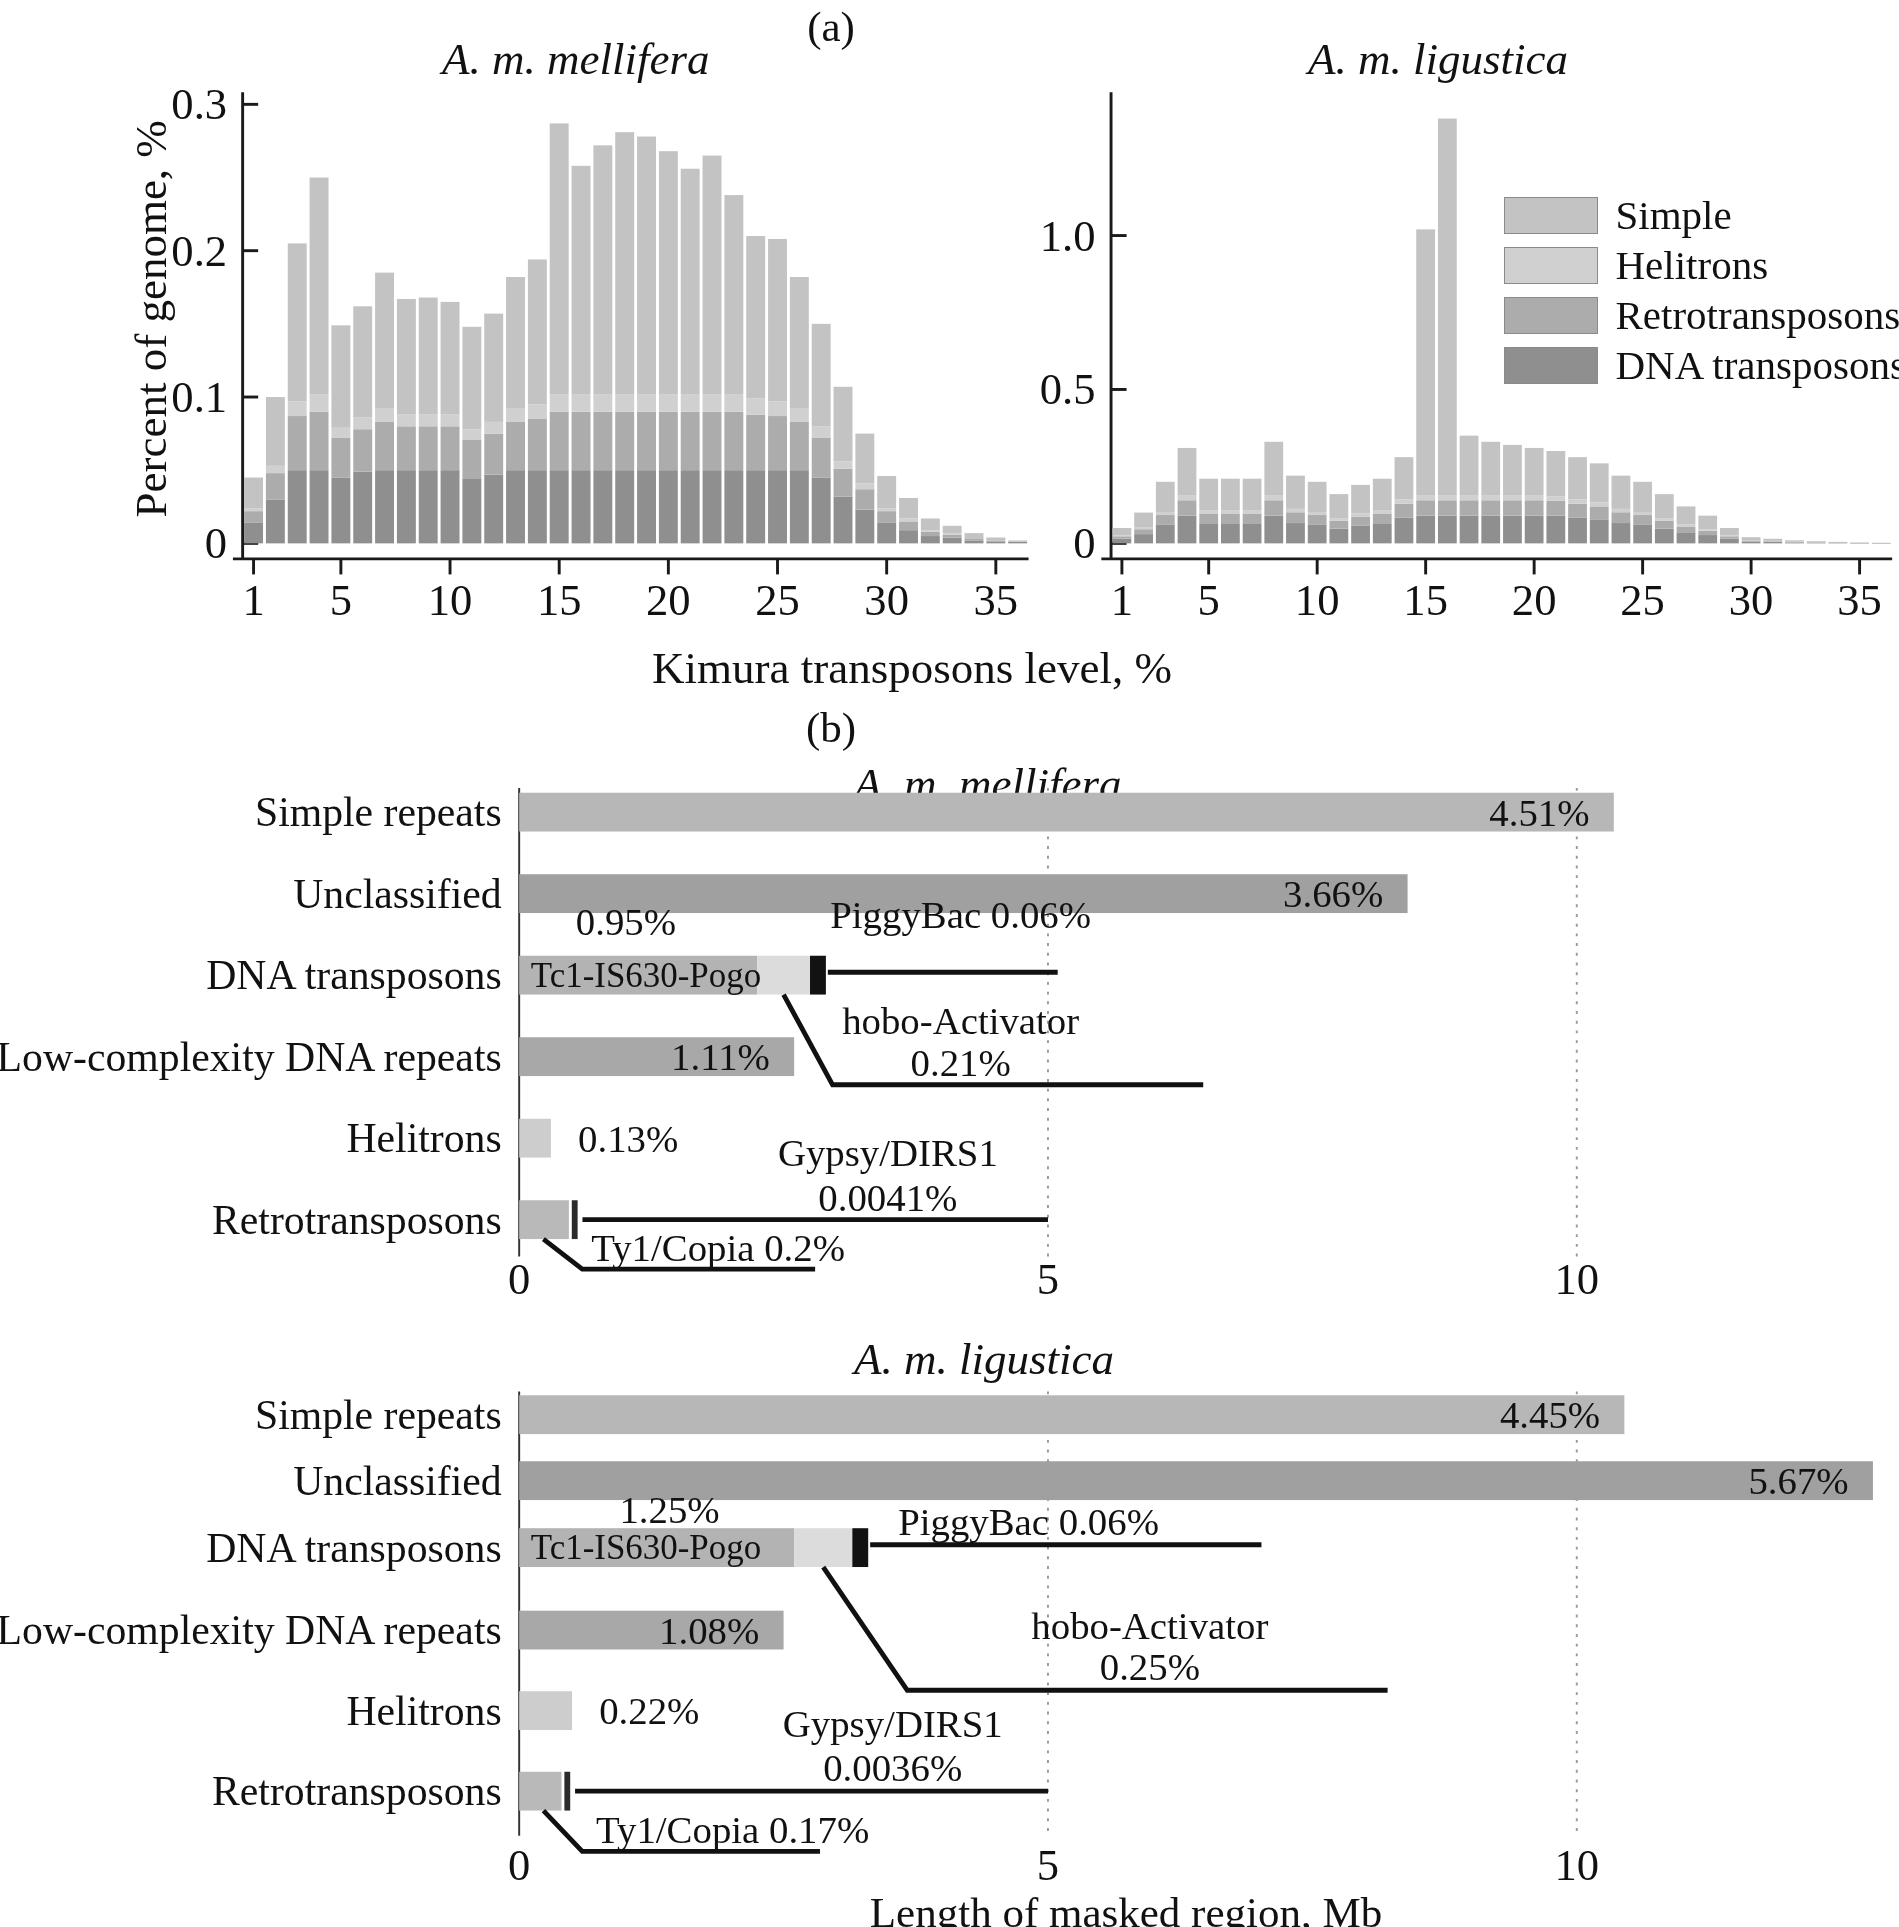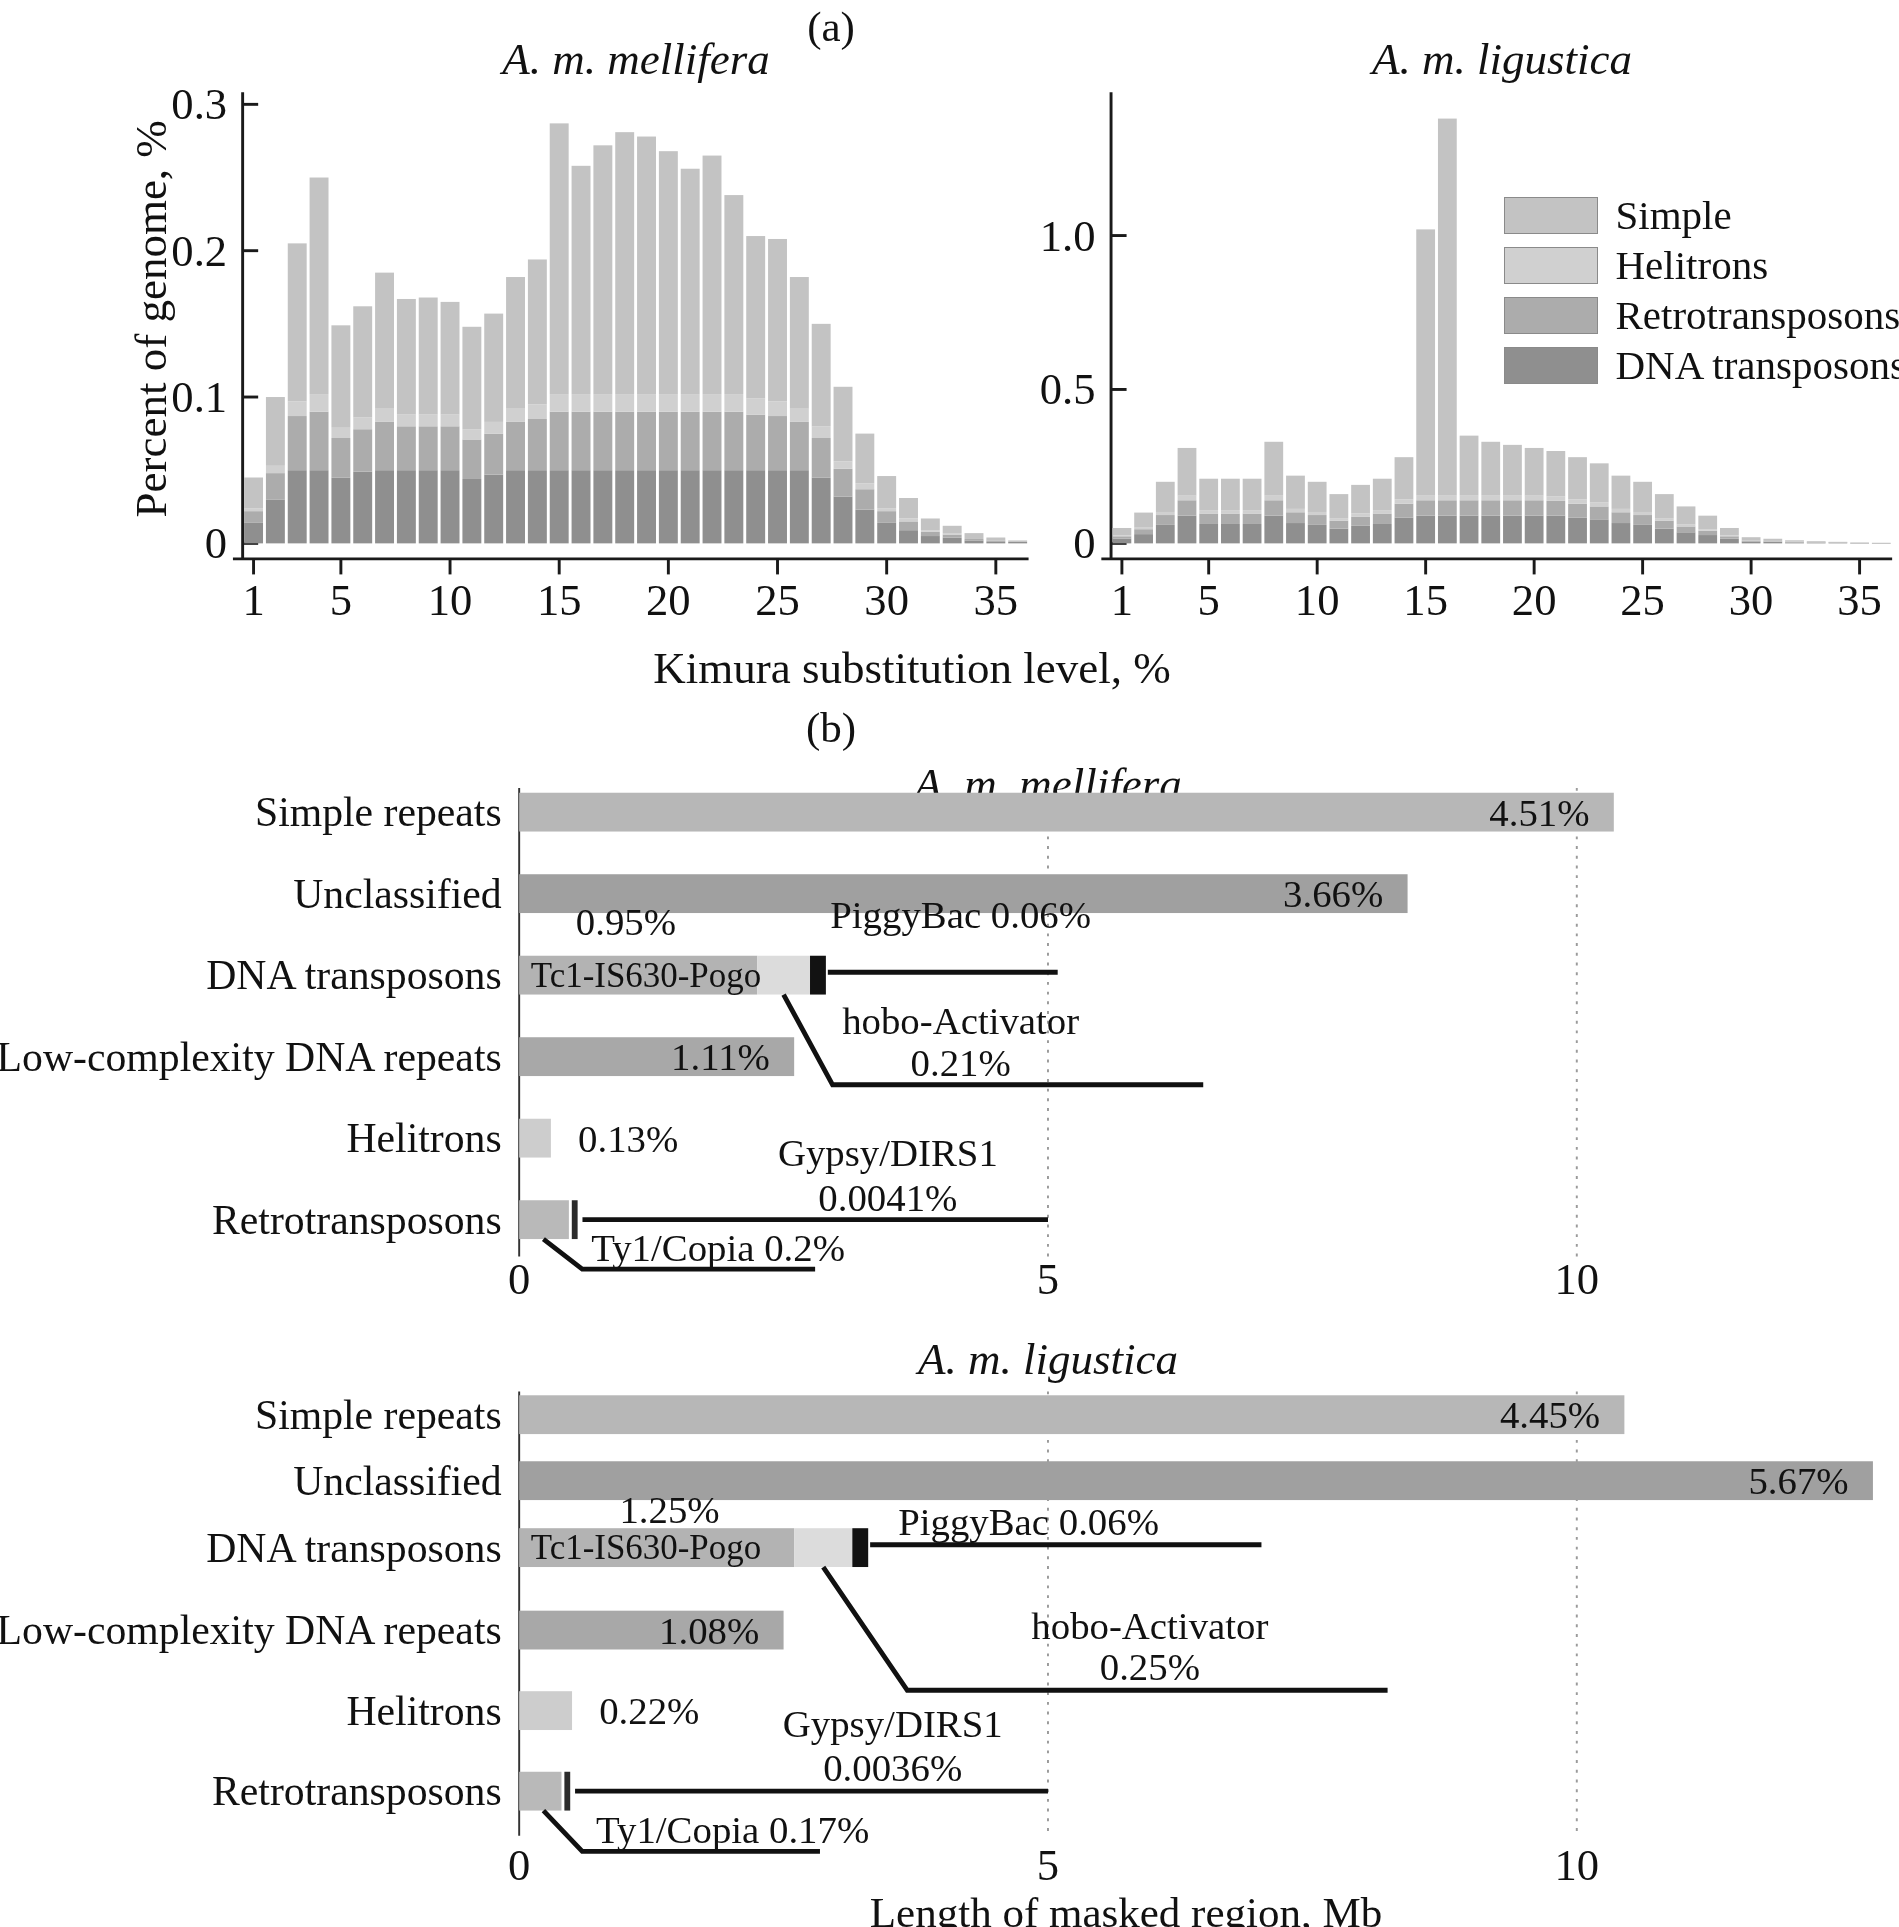--- a/index.html
+++ b/index.html
@@ -1,41 +1,41 @@
 <!DOCTYPE html>
 <html><head>
 <meta charset="utf-8">
 <style>
   html,body{margin:0;padding:0;background:#ffffff;}
   #page{position:relative;width:1899px;height:1927px;background:#fff;overflow:hidden;
         font-family:"Liberation Serif","DejaVu Serif",serif;color:#111;}
   .overlay{position:absolute;}
   .panel-label{font-size:43px;text-align:center;}
-  .chart-title{font-size:45px;font-style:italic;text-align:center;white-space:nowrap;}
+  .chart-title{font-size:45px;font-style:italic;white-space:nowrap;}
   .axis-title{font-size:45px;text-align:center;white-space:nowrap;}
   #ylabel-a{transform:rotate(-90deg);transform-origin:center;}
   #legend{position:absolute;left:1504px;top:190px;}
   .legend-row{display:flex;align-items:center;height:50px;}
   .legend-swatch{width:92px;height:35px;margin-right:17.5px;border:1px solid #8a8a8a;}
   .legend-label{font-size:41px;white-space:nowrap;}
   svg text{font-family:"Liberation Serif","DejaVu Serif",serif;fill:#111;}
 </style>
 </head>
 <body>
 
 <div id="page">
 
   <div class="overlay panel-label" style="left:773px;top:1.9px;width:116px;">(a)</div>
 
   <div class="overlay chart-title" style="left:442px;top:33px;width:388px;">A. m. mellifera</div>
   <div class="overlay chart-title" style="left:1308px;top:33px;width:388px;">A. m. ligustica</div>
 
   <div class="overlay axis-title" id="ylabel-a" style="left:-47px;top:301px;width:388px;height:45px;">Percent of genome, %</div>
 
-  <div class="overlay axis-title" style="left:621px;top:642px;width:582px;">Kimura substitution level, %</div>
+  <div class="overlay axis-title" style="left:621px;top:642px;width:582px;">Kimura transposons level, %</div>
 
   <div id="legend">
     <div class="legend-row">
       <span class="legend-swatch" style="background: rgb(195, 195, 195);"></span>
       <span class="legend-label">Simple</span>
     </div>
     <div class="legend-row">
       <span class="legend-swatch" style="background: rgb(208, 208, 208);"></span>
       <span class="legend-label">Helitrons</span>
     </div>

